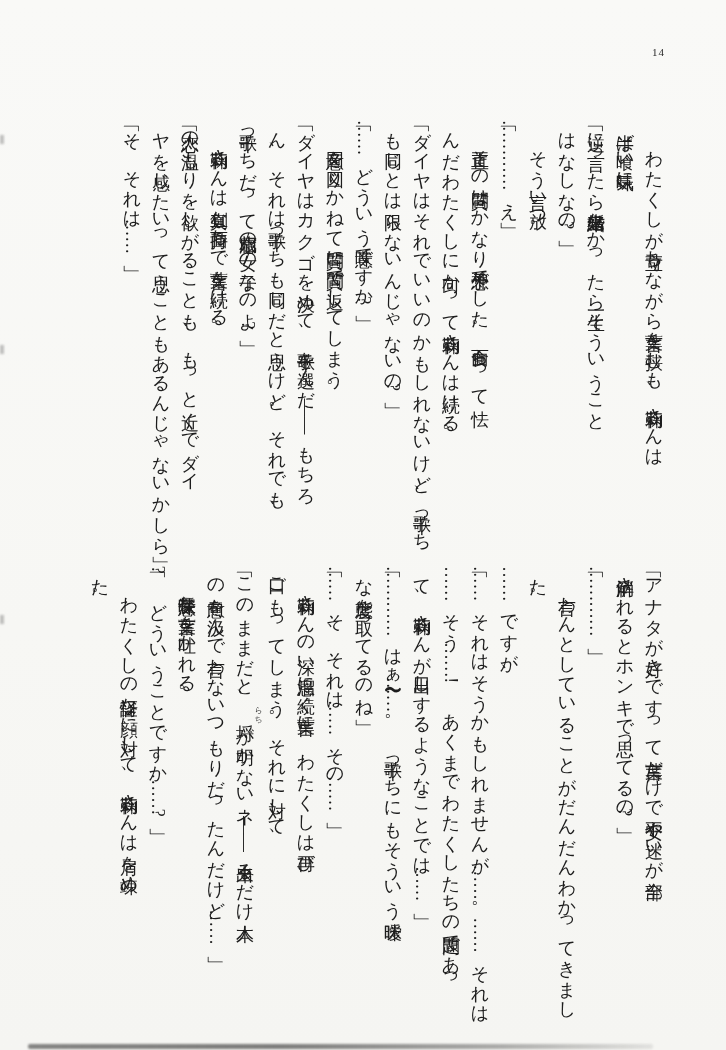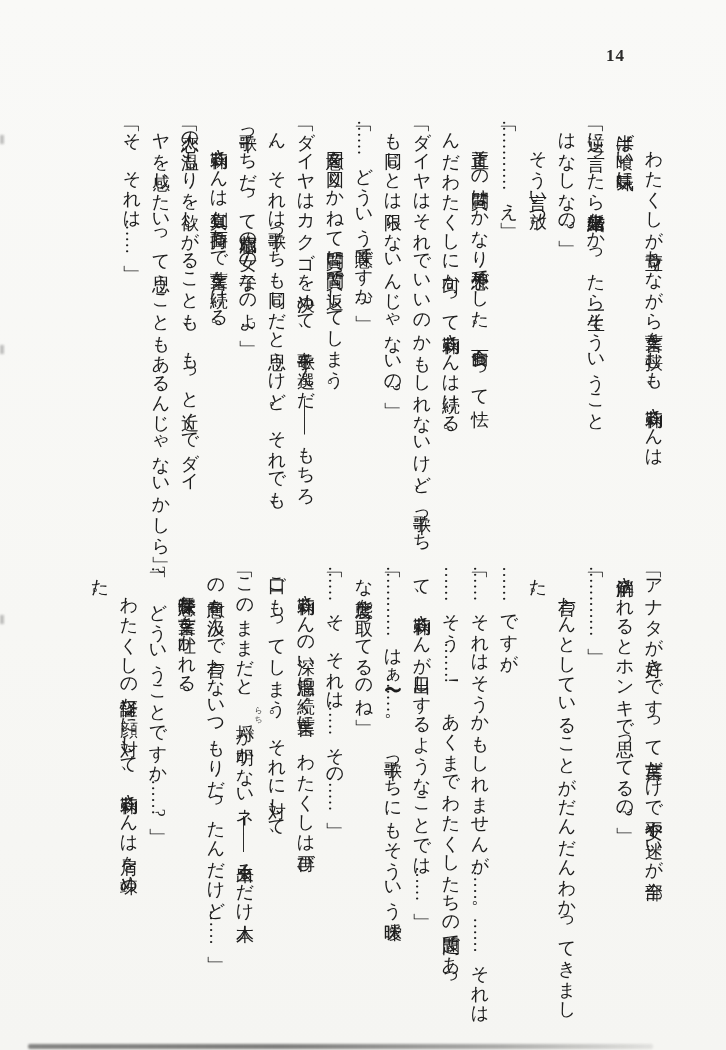--- a/index.html
+++ b/index.html
@@ -10,25 +10,24 @@
   }
   .page{
     position:relative;
     width:726px;height:1050px;
     background:#f8f8f5;
     background-image:linear-gradient(180deg,#f9f9f7 0%,#f7f7f4 60%,#f5f5f2 100%);
     overflow:hidden;
   }
   .page-number{
     position:absolute;
-    top:46px;left:606px;
-    font-size:17px;
+    top:46px;left:652px;
+    font-size:11px;
     letter-spacing:1px;
     color:#2b2b2b;
-    font-weight:bold;
   }
   .vtext{
     position:absolute;
     writing-mode:vertical-rl;
     text-orientation:mixed;
     font-size:18px;
     color:#1d1d1d;
     letter-spacing:-0.3px;
   }
   .vtext .tline{

